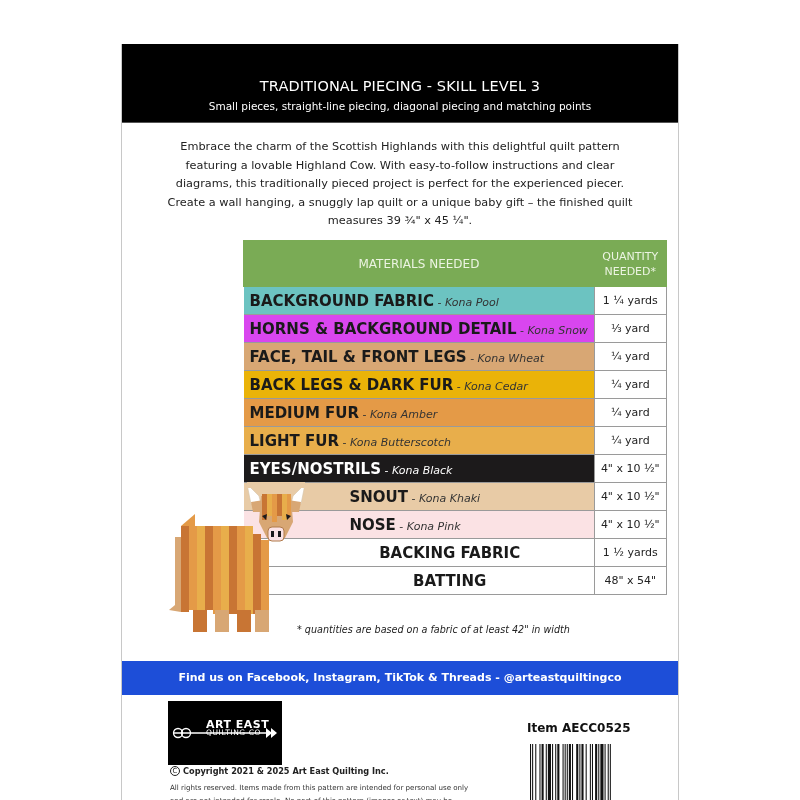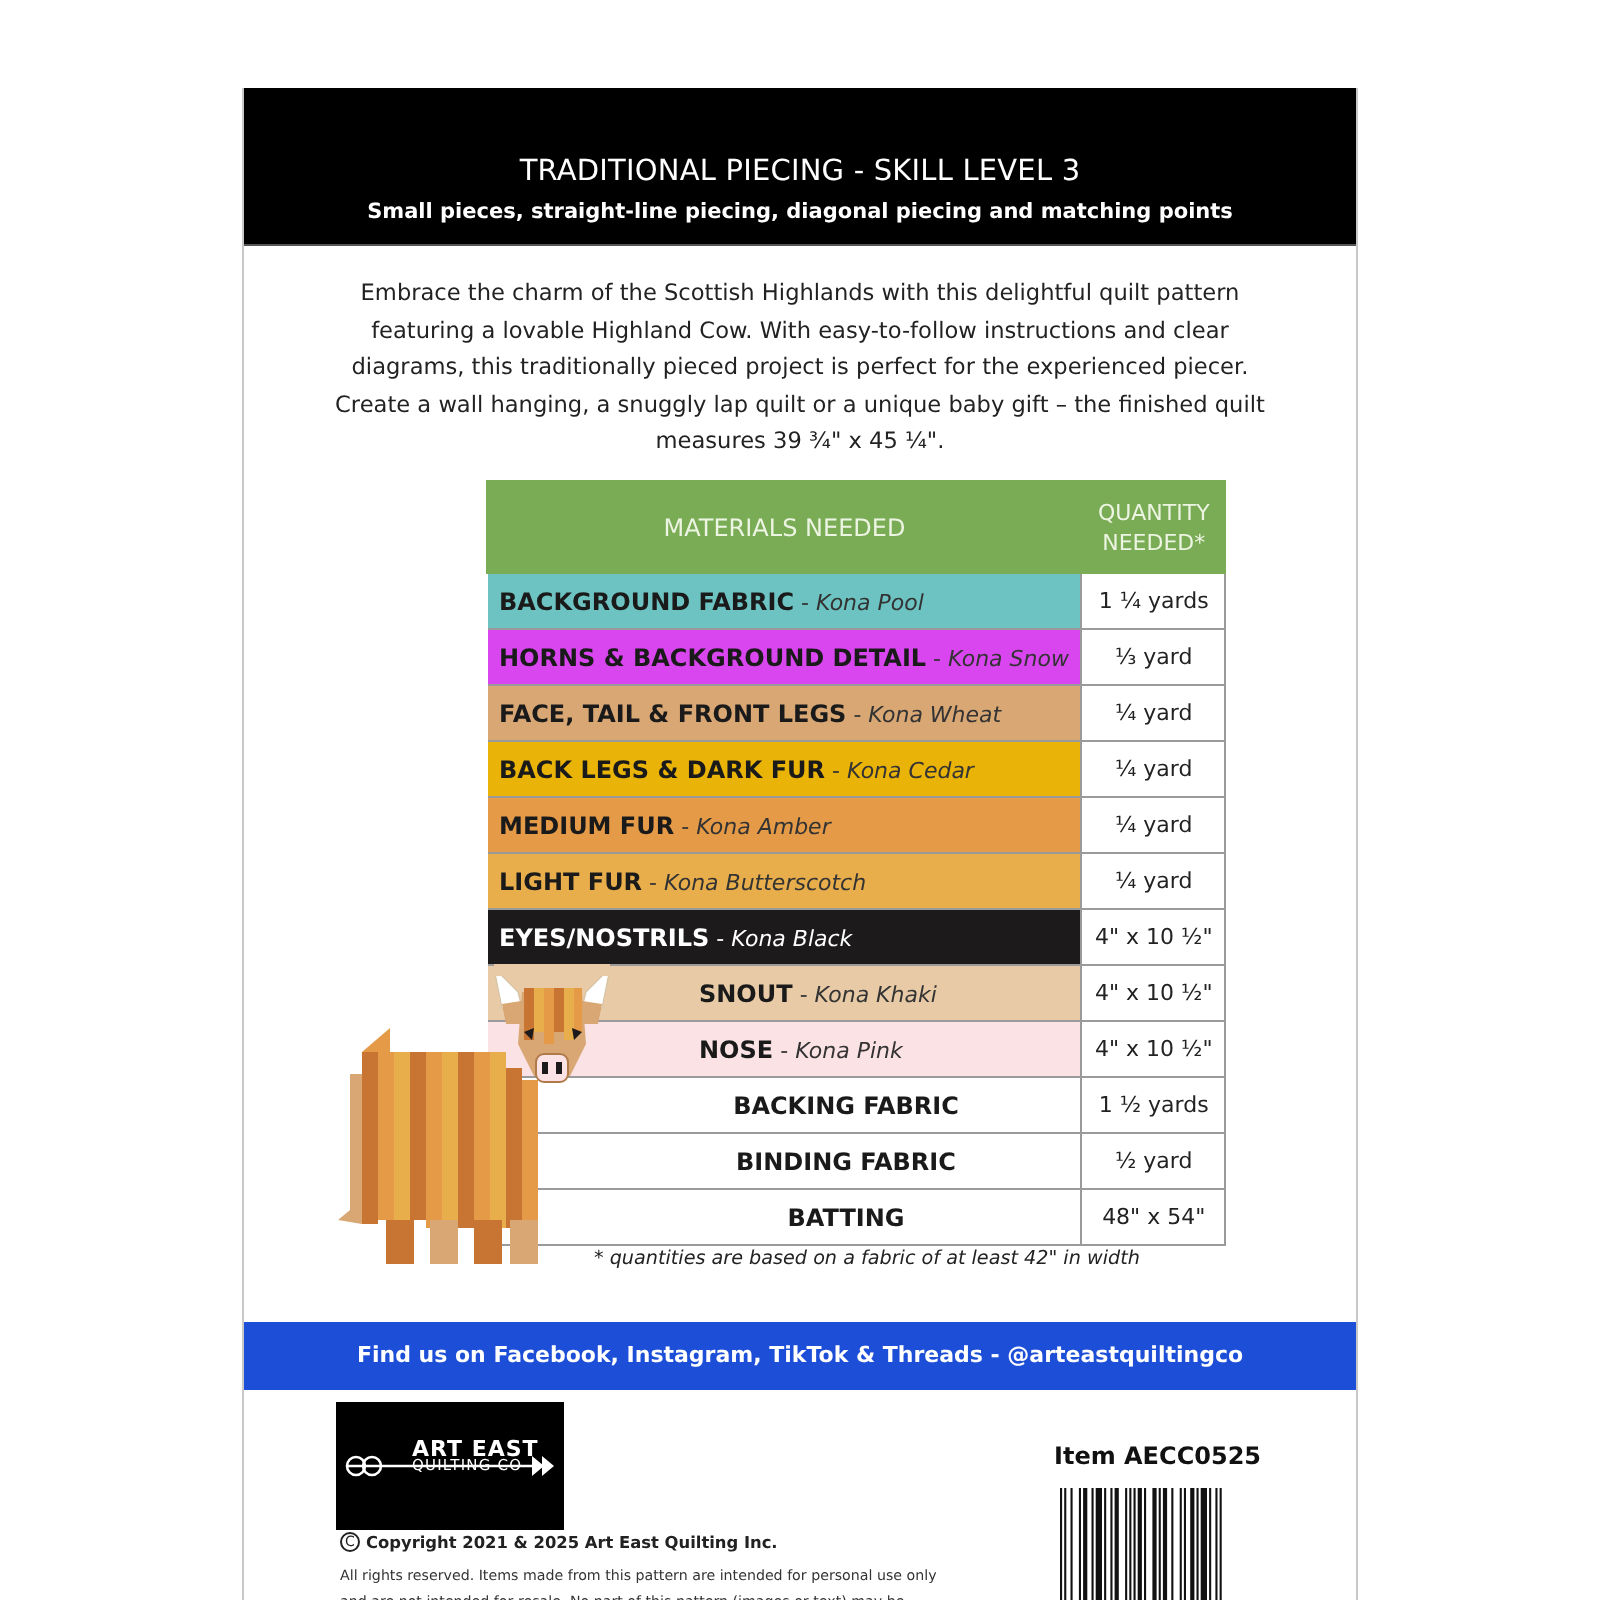--- a/index.html
+++ b/index.html
@@ -14,21 +14,21 @@
   .top-banner {
     position: absolute; left: 0; top: 0; width: 100%; height: 79px;
     background: #000; color: #fff; text-align: center; border-bottom: 1px solid #555;
   }
   .top-banner .title {
     position: absolute; top: 34px; left: 0; right: 0;
     font-size: 14.5px; font-weight: normal; letter-spacing: 0.1px;
   }
   .top-banner .subtitle {
     position: absolute; top: 56px; left: 0; right: 0;
-    font-size: 10.5px; font-weight: bold;
+    font-size: 10.5px; font-weight: normal;
   }
 
   .intro {
     position: absolute; left: 40px; right: 40px; top: 94px;
     text-align: center; font-size: 11.3px; line-height: 18.5px; color: #222;
   }
 
   .materials-table {
     position: absolute; left: 121px; top: 196px; width: 335px;
     border-collapse: collapse; font-size: 11px;
@@ -41,21 +41,21 @@
   .materials-table th.qty { width: 56px; font-size: 11px; line-height: 15px; border-left: 1px solid #b8d1a0; }
   .materials-table td {
     height: 28px; border-bottom: 1px solid #9a9a9a; padding: 0 6px;
     white-space: nowrap;
   }
   .materials-table td.mat { text-align: left; }
   .materials-table td.qty {
     text-align: center; background: #fff; color: #222; border-left: 1px solid #9a9a9a; border-right: 1px solid #9a9a9a;
     font-size: 11px;
   }
-  .materials-table .name { font-weight: bold; font-size: 12px; }
+  .materials-table .name { font-weight: bold; font-size: 15px; }
   .materials-table .sep { color: #333; }
   .materials-table .kona { font-style: italic; color: #333; }
   .materials-table tr.dark .name, .materials-table tr.dark .sep, .materials-table tr.dark .kona { color: #fff; }
   .materials-table td.indent { padding-left: 106px; }
   .materials-table td.indent2 { padding-left: 68px; text-align: center; }
 
   .footnote {
     position: absolute; left: 175px; top: 580px; font-size: 9.6px; font-style: italic; color: #222;
   }
 
@@ -156,24 +156,20 @@
           <td class="mat indent" style="background: rgb(232, 203, 166);"><span class="name">SNOUT</span><span class="sep"> - </span><span class="kona">Kona Khaki</span></td>
           <td class="qty">4" x 10 ½"</td>
         </tr>
         <tr>
           <td class="mat indent" style="background: rgb(251, 226, 228);"><span class="name">NOSE</span><span class="sep"> - </span><span class="kona">Kona Pink</span></td>
           <td class="qty">4" x 10 ½"</td>
         </tr>
         <tr>
           <td class="mat indent2" style="background: transparent;"><span class="name">BACKING FABRIC</span></td>
           <td class="qty">1 ½ yards</td>
-        </tr>
-        <tr>
-          <td class="mat indent2" style="background: transparent;"><span class="name">BINDING FABRIC</span></td>
-          <td class="qty">½ yard</td>
         </tr>
         <tr>
           <td class="mat indent2" style="background: transparent;"><span class="name">BATTING</span></td>
           <td class="qty">48" x 54"</td>
         </tr>
       </tbody>
   </table>
 
   <svg class="cow" viewBox="0 0 140 150">
 

